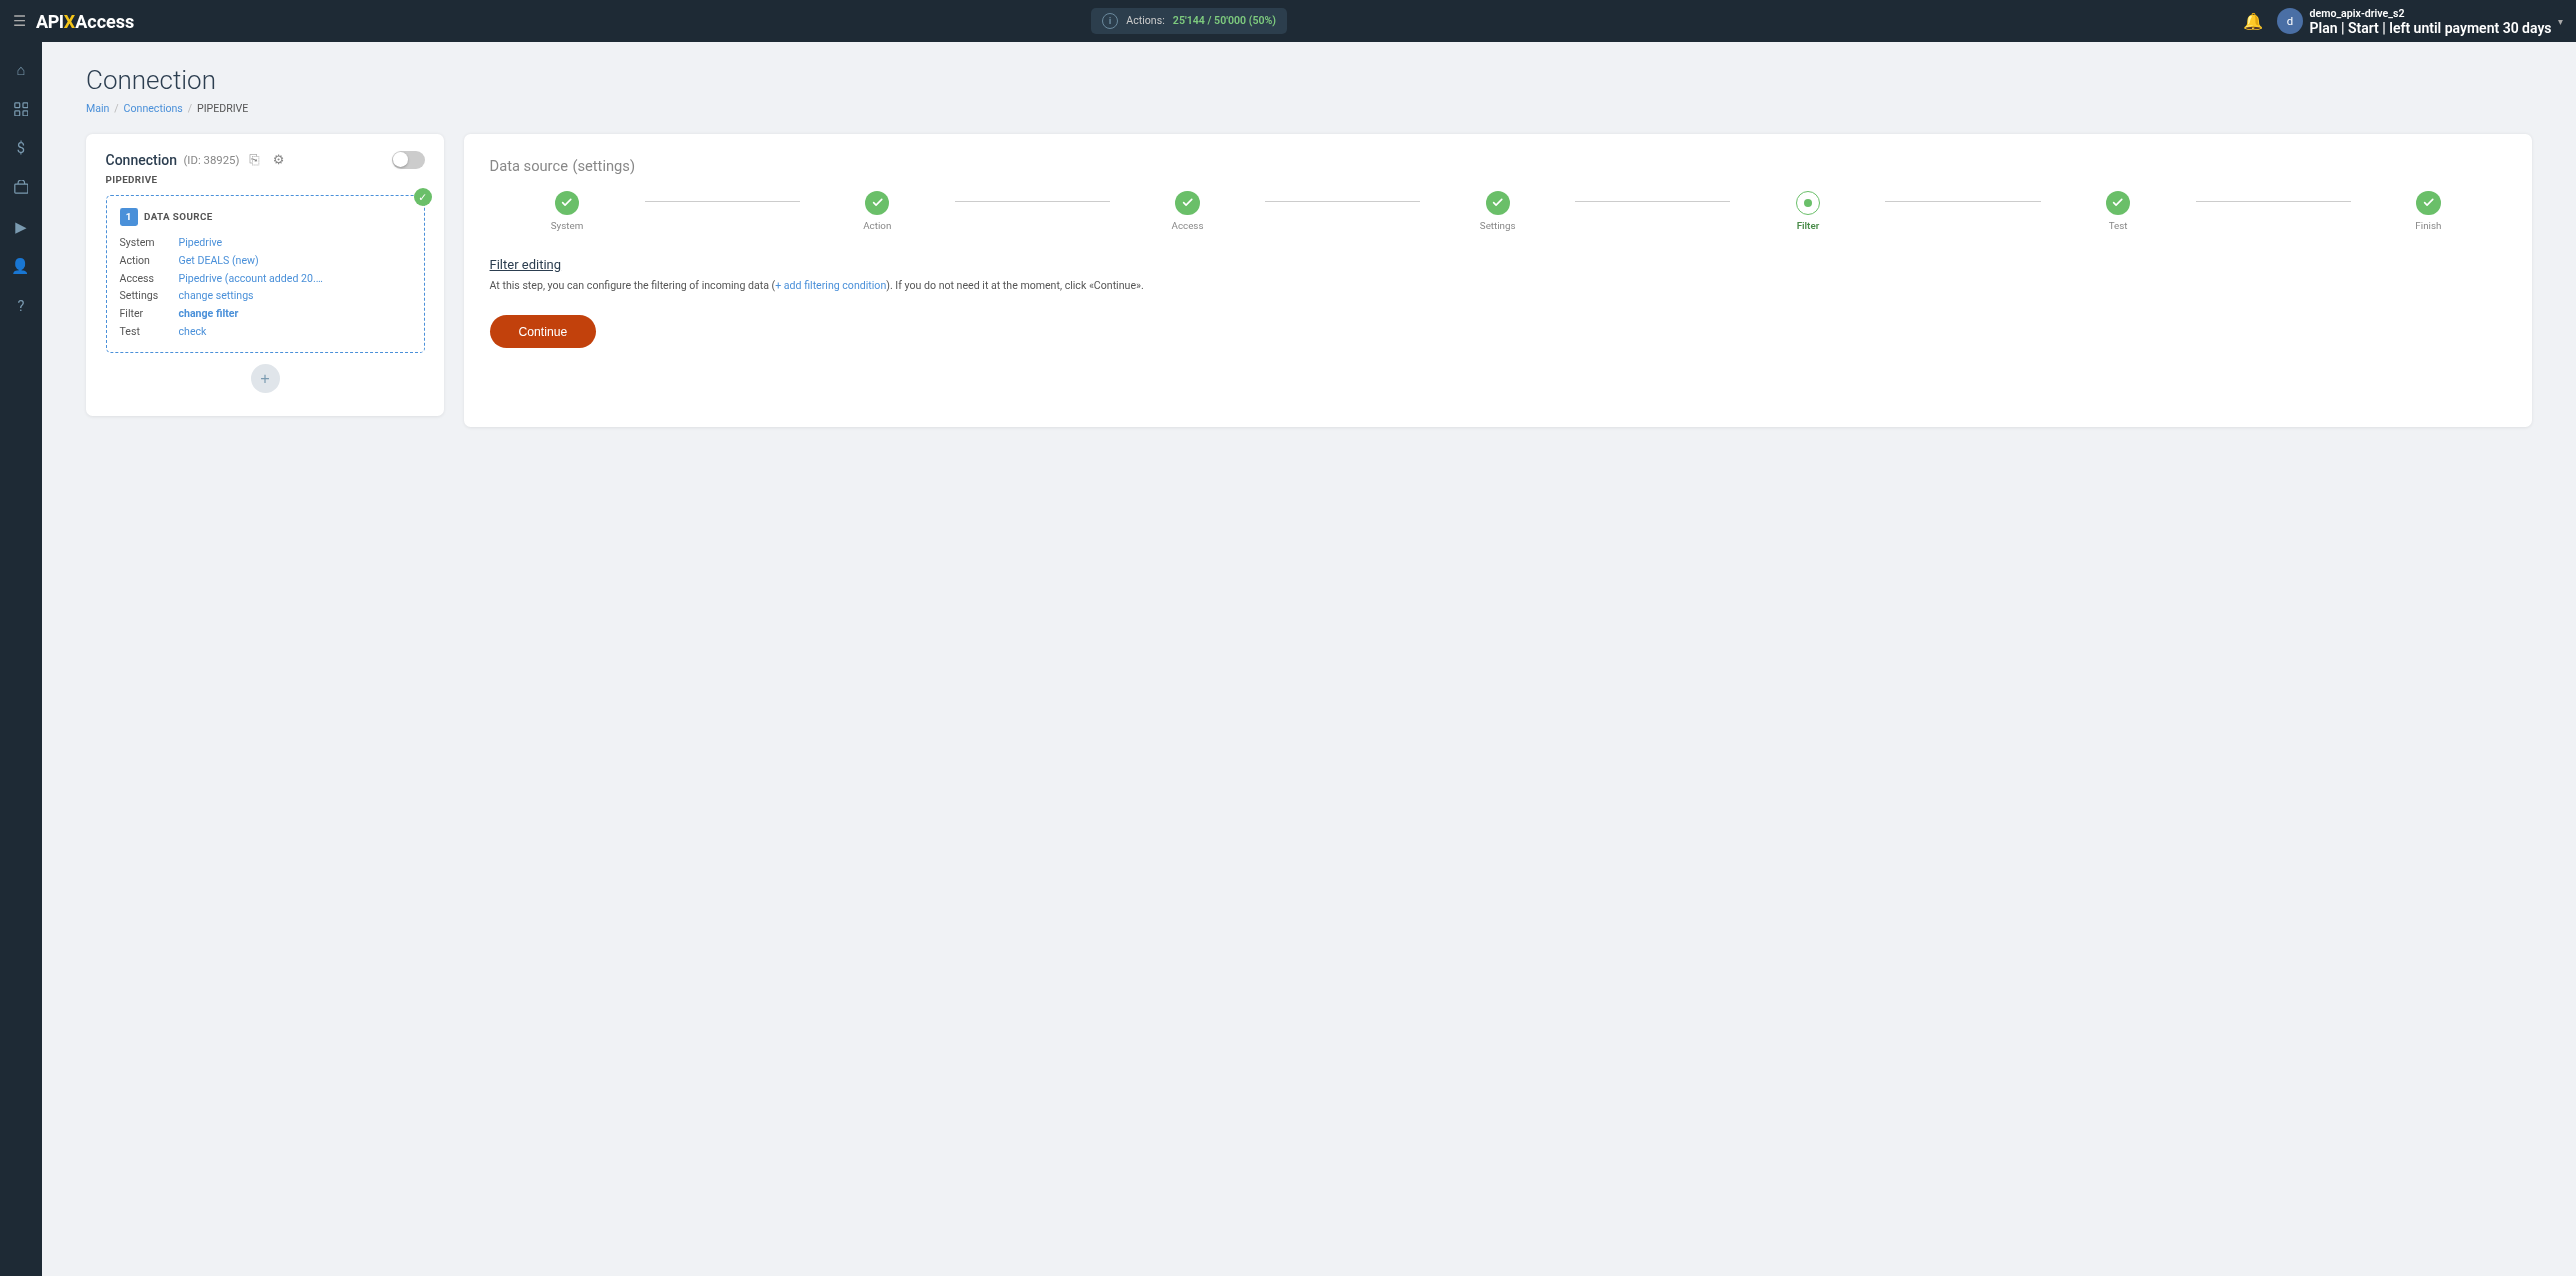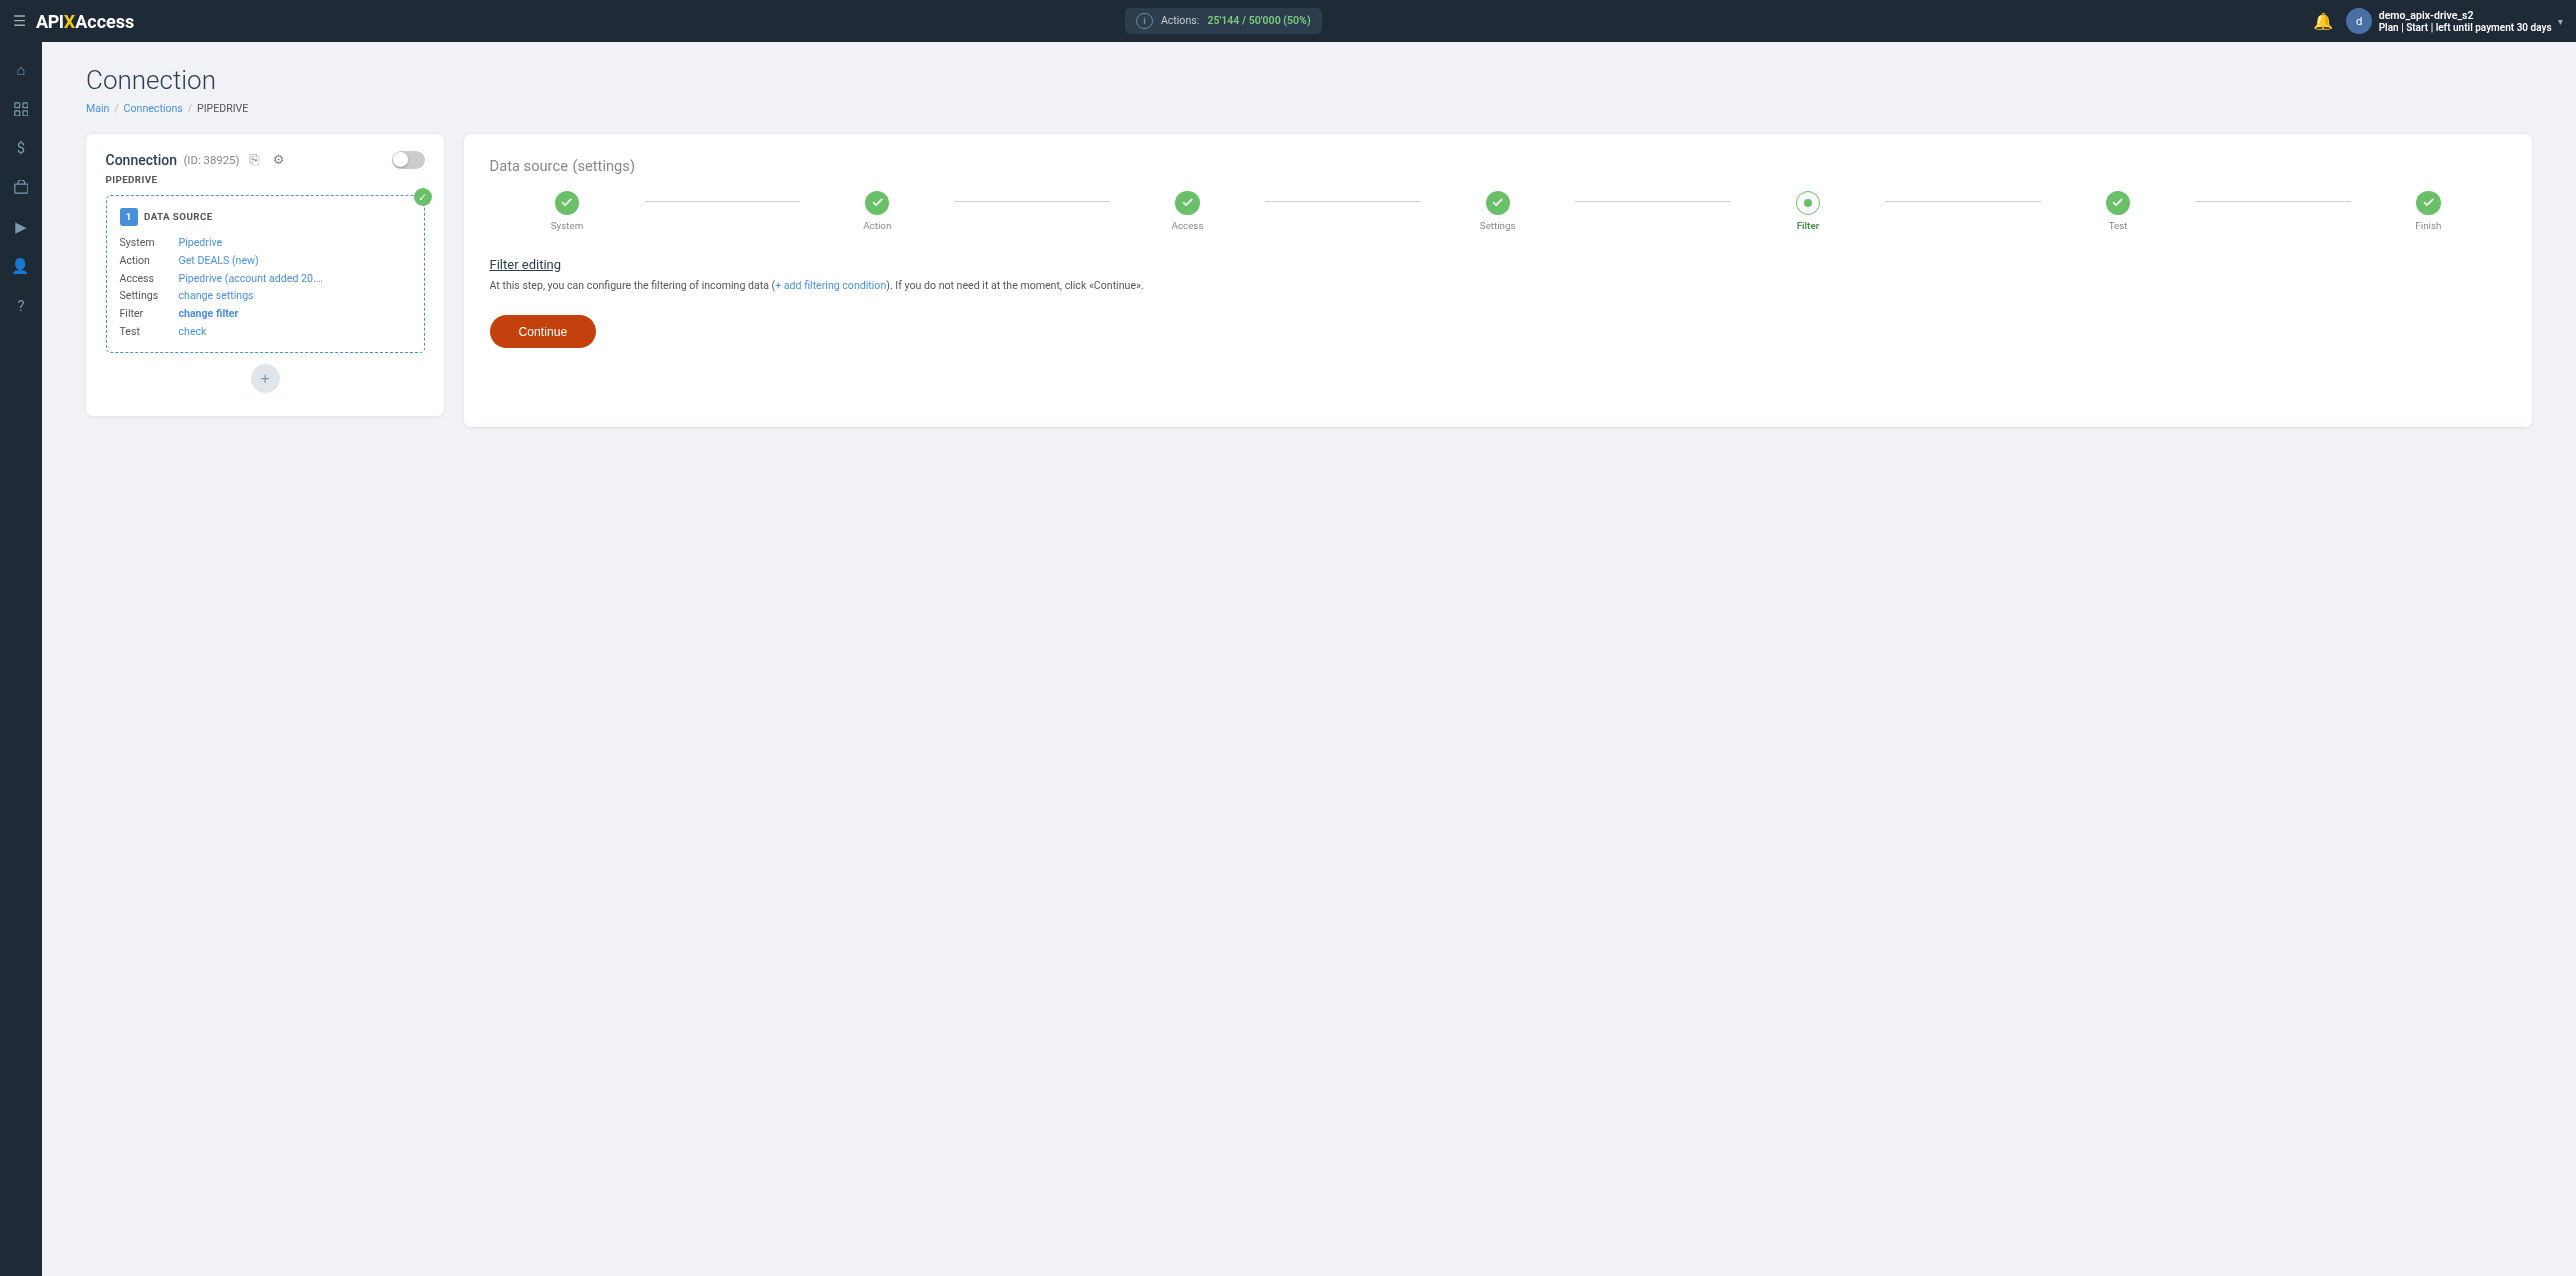--- a/index.html
+++ b/index.html
@@ -47,21 +47,21 @@
     .bell-icon { color: #aaa; font-size: 16.3px; cursor: pointer; }
     .user-area { display: flex; align-items: center; gap: 6.5px; cursor: pointer; }
     .user-avatar {
       width: 26px; height: 26px; border-radius: 50%;
       background: #4a6fa5;
       display: flex; align-items: center; justify-content: center;
       color: #fff; font-size: 11.4px;
     }
     .user-info { color: #fff; }
     .user-name { font-size: 10.6px; font-weight: 600; }
-    .user-plan { font-size: 10px; color: #aaa; }
+    .user-plan { font-size: 14px; color: #aaa; }
     .user-plan span { color: #fff; font-weight: 600; }
     .chevron-icon { color: #aaa; font-size: 9.8px; }
 
     
     .sidebar {
       background: #1e2a35;
       width: 42px;
       position: fixed;
       top: 42px; left: 0; bottom: 0;
       display: flex;

